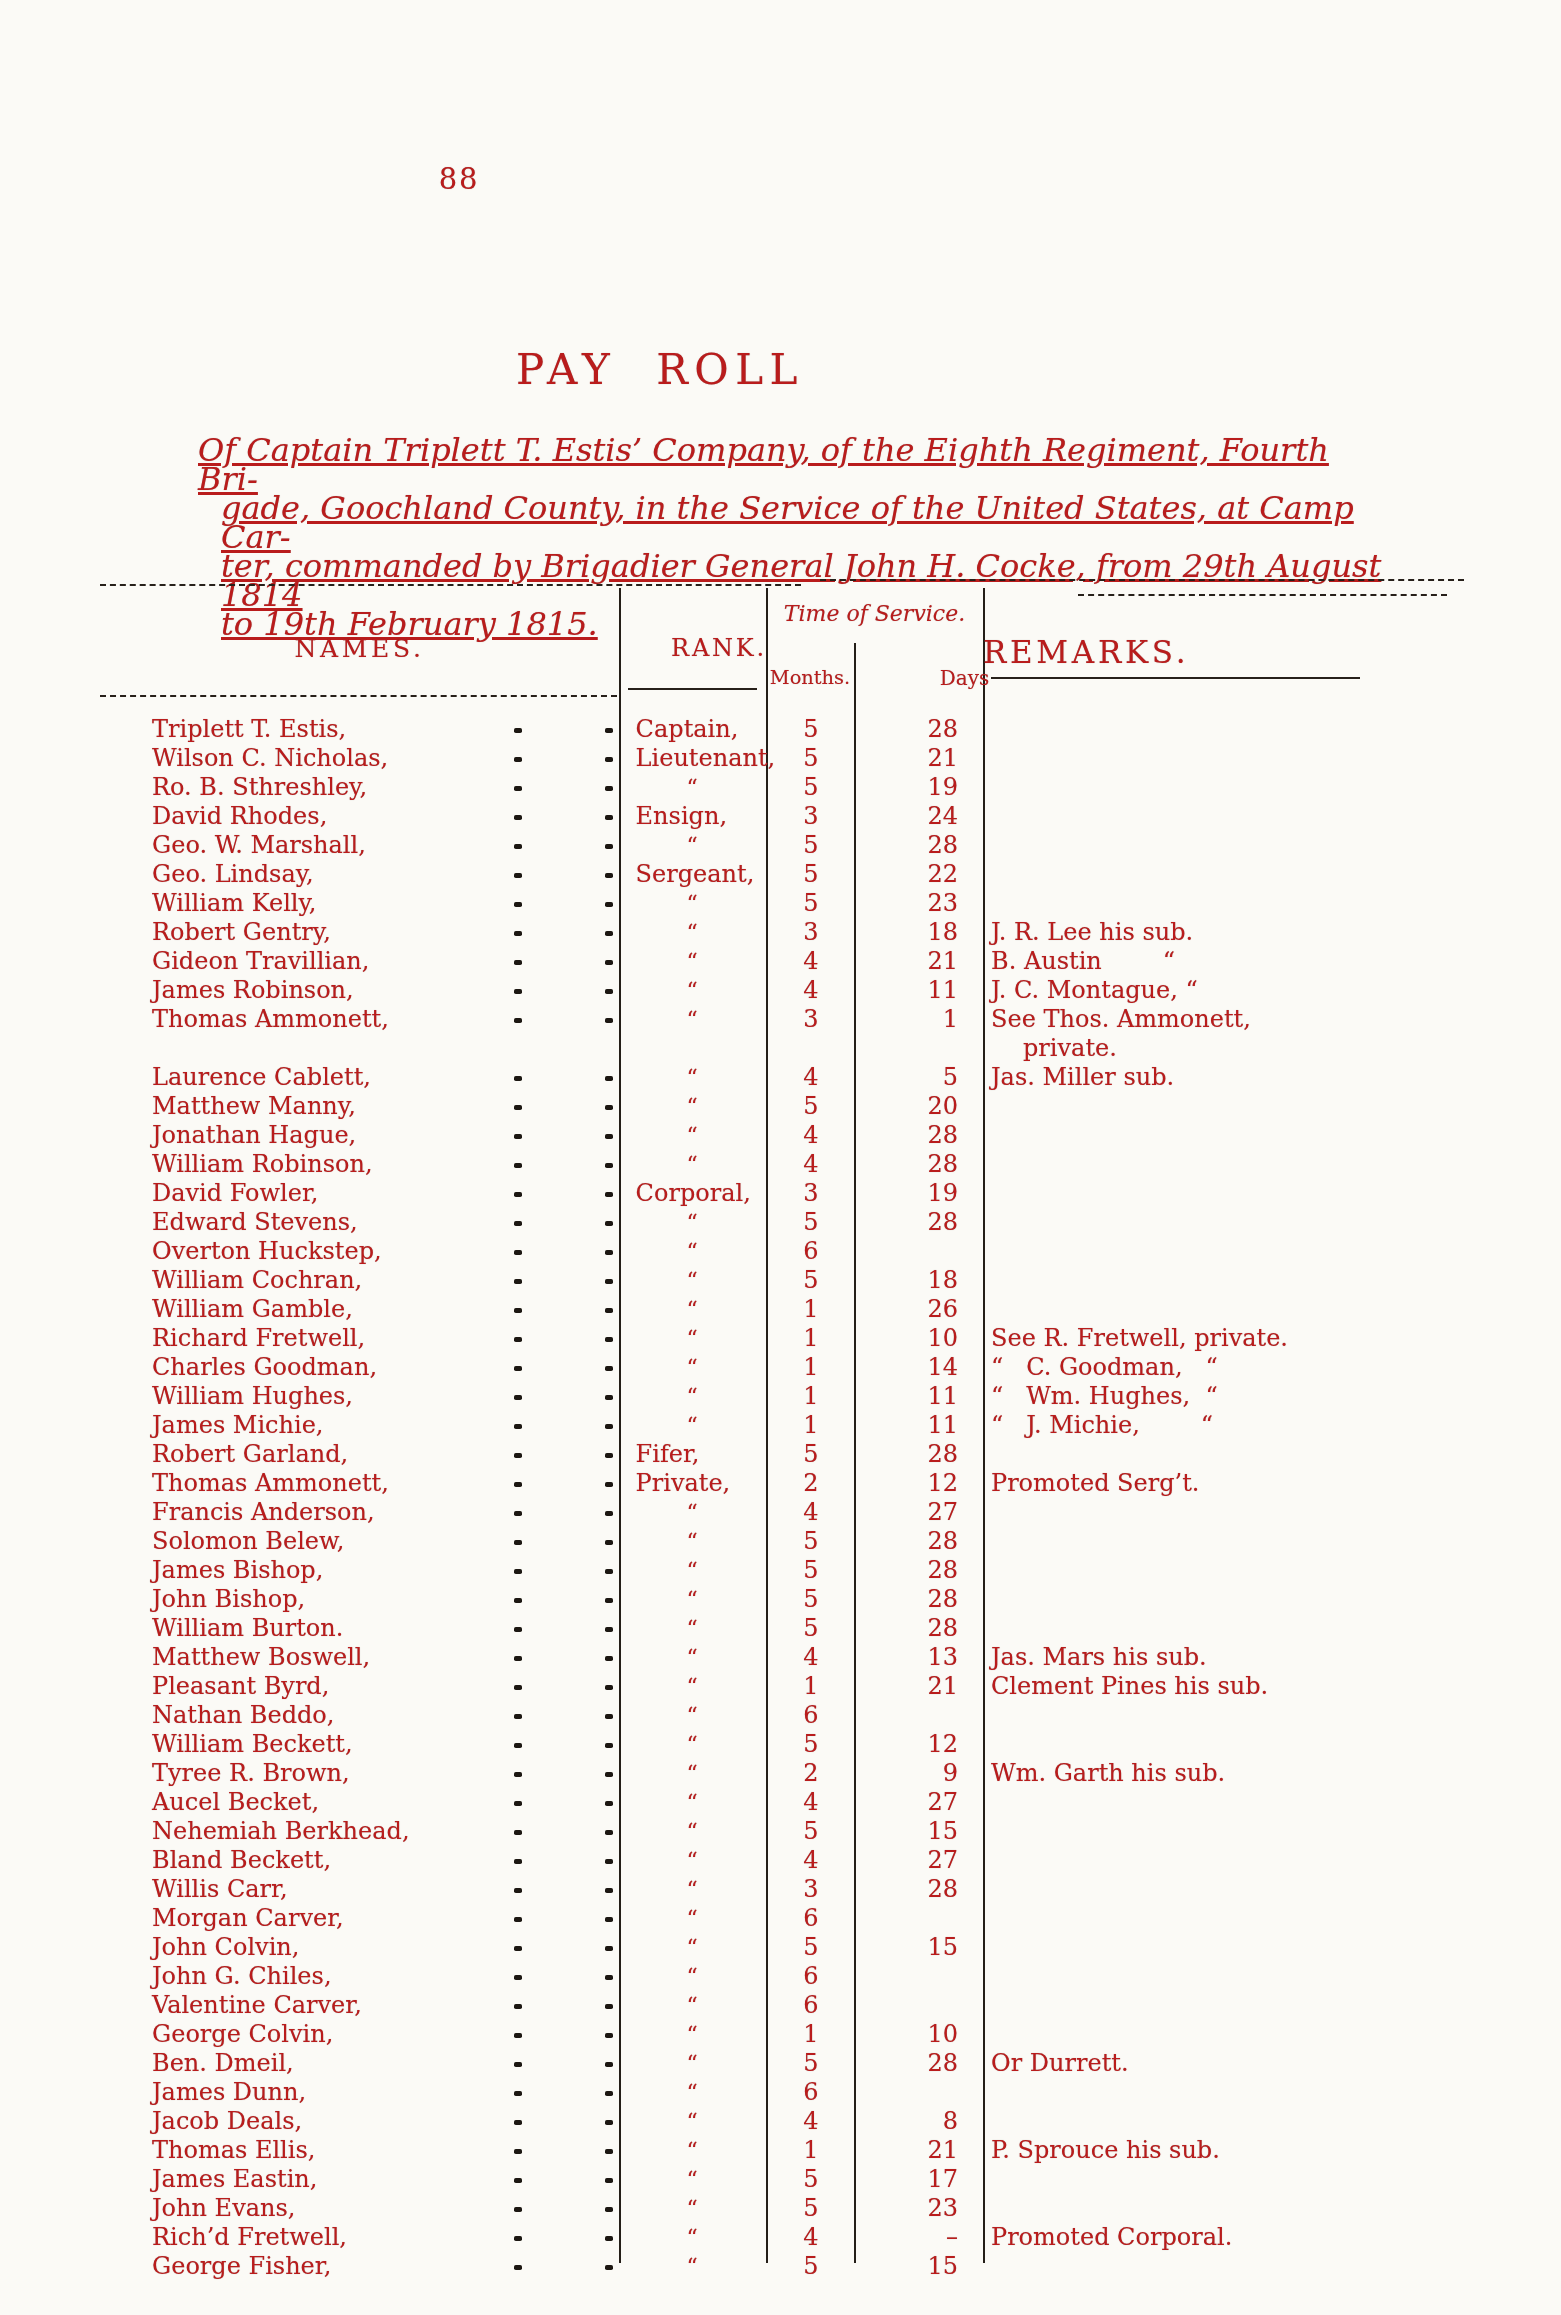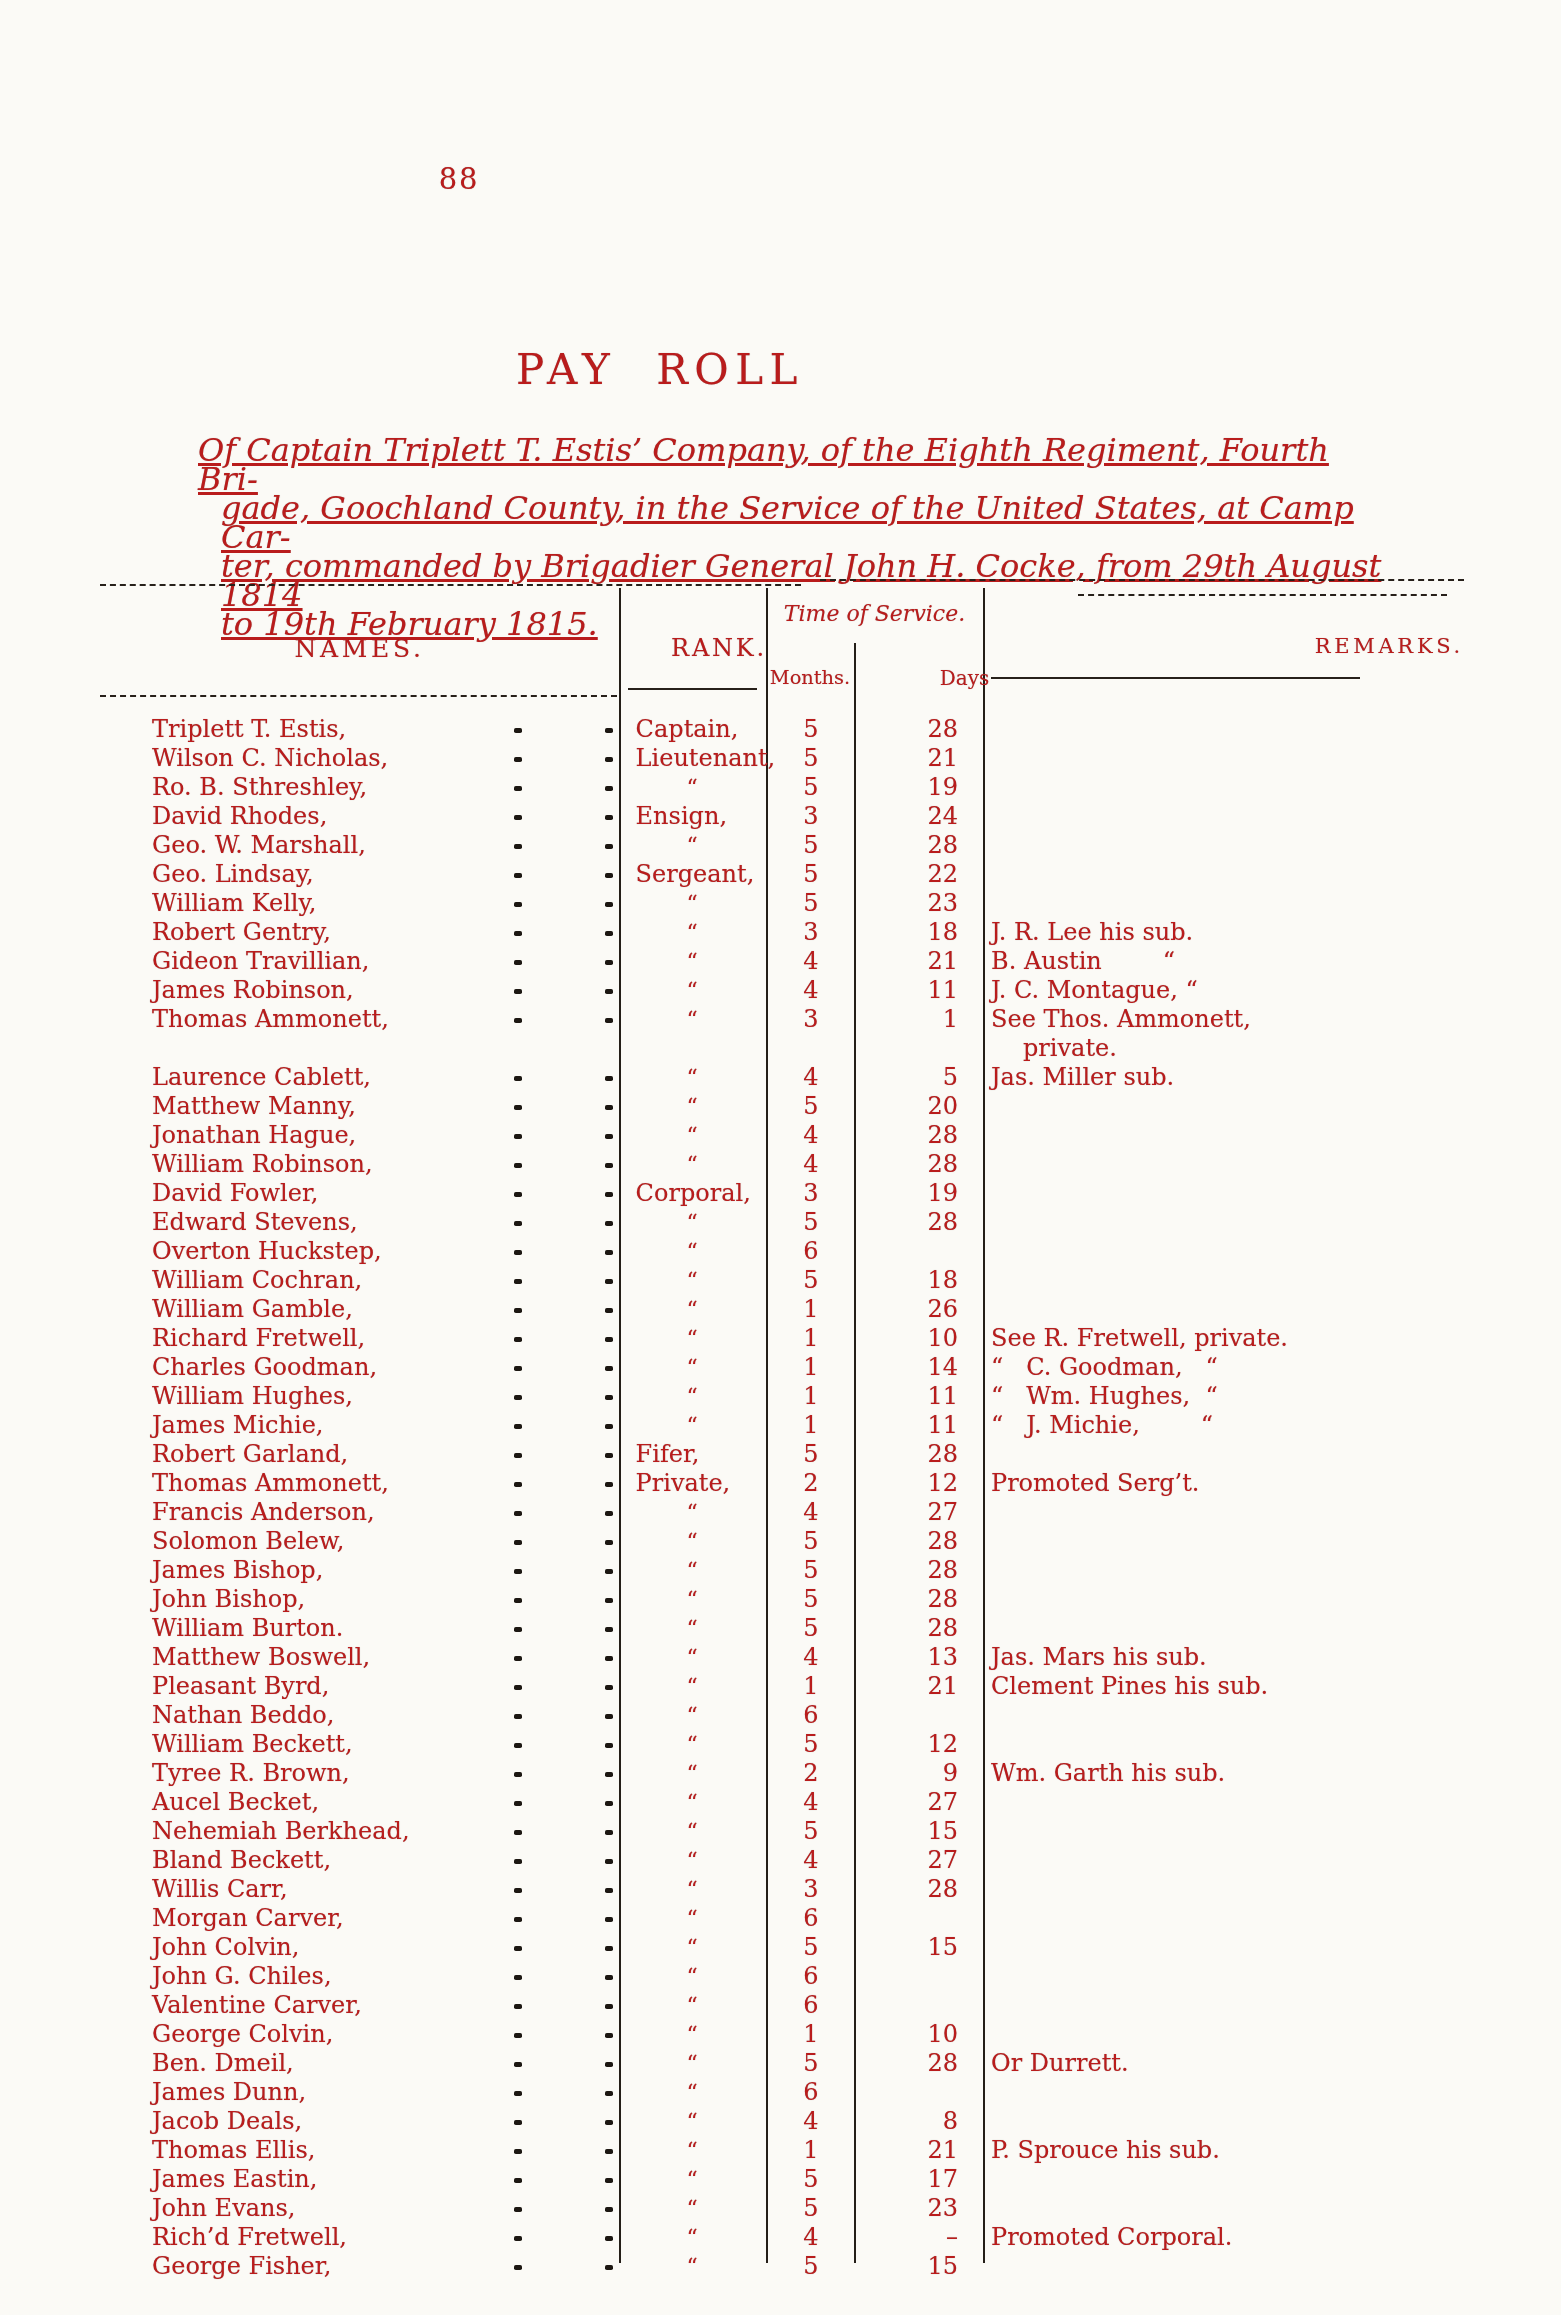--- a/index.html
+++ b/index.html
@@ -18,21 +18,21 @@
   .v1{left:519px;top:11px;bottom:5.5px;}
   .v2{left:666px;top:11px;bottom:5.5px;}
   .v3{left:754px;top:66px;bottom:5.5px;}
   .v4{left:883px;top:11px;bottom:5.5px;}
   .thead{position:absolute;top:0;left:0;width:1364px;height:138px;}
   .h-names{position:absolute;left:0;top:57px;width:519px;text-align:center;font-size:25px;letter-spacing:3.7px;}
   .h-rank{position:absolute;left:519px;top:57px;width:148px;text-align:right;font-size:24px;letter-spacing:2.8px;}
   .h-service{position:absolute;left:666px;top:24px;width:217px;text-align:center;font-style:italic;font-size:22px;}
   .h-months{position:absolute;left:666px;top:89px;width:88px;text-align:center;font-size:19.4px;}
   .h-days{position:absolute;left:800px;top:89px;width:129px;text-align:center;font-size:20px;}
-  .h-remarks{position:absolute;left:883px;top:57px;width:481px;text-align:right;font-size:21px;letter-spacing:3.7px;}
+  .h-remarks{position:absolute;left:883px;top:57px;width:481px;text-align:left;font-size:31px;letter-spacing:3.7px;}
   .u-names{top:118px;left:0;width:517px;}
   .u-rank{top:111px;left:528px;width:129px;}
   .u-remarks{top:100px;left:891px;width:369px;}
   .tbody{position:absolute;top:138px;left:0;width:1364px;}
   .row{position:relative;display:grid;grid-template-columns:519px 148px 88px 129px 481px;height:29px;font-size:24px;line-height:29px;}
   .c-name{padding-left:52px;white-space:nowrap;position:relative;}
   .dot{position:absolute;top:13px;width:8.3px;height:4.6px;background:#1c1712;border-radius:1.8px;}
   .d1{left:414px;}
   .d2{left:505px;}
   .c-rank{padding-left:16.6px;white-space:nowrap;}

